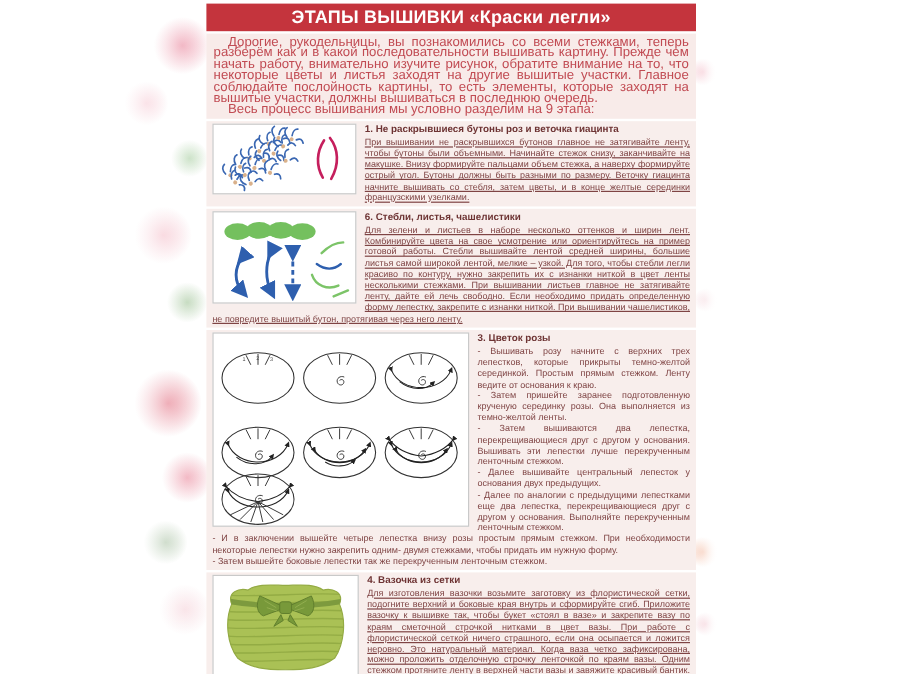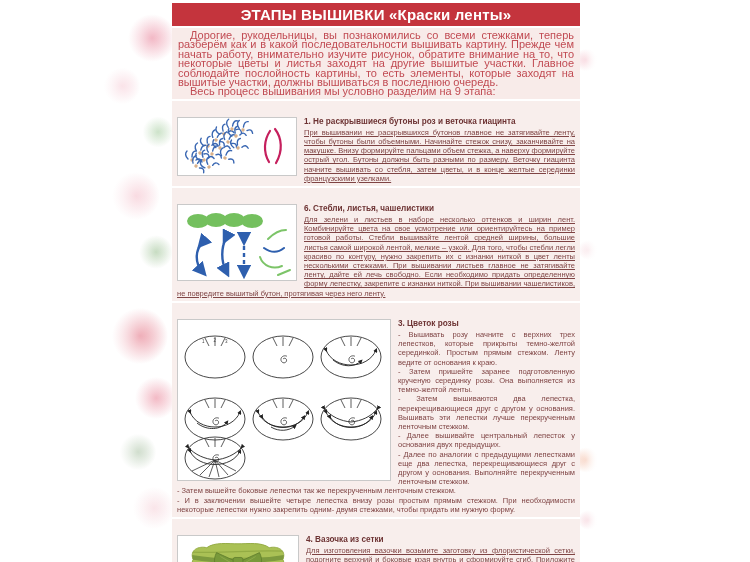--- a/index.html
+++ b/index.html
@@ -24,37 +24,37 @@
       radial-gradient(circle 16px at 6px 60px, rgba(240,170,185,.55), rgba(240,170,185,0) 70%),
       radial-gradient(circle 14px at 8px 250px, rgba(236,178,190,.4), rgba(236,178,190,0) 70%),
       radial-gradient(circle 18px at 6px 460px, rgba(238,156,120,.5), rgba(238,156,120,0) 70%),
       radial-gradient(circle 14px at 8px 520px, rgba(230,140,160,.4), rgba(230,140,160,0) 70%);}
   .content{position:absolute;left:172px;top:0;width:408px;}
   .header{margin-top:3px;background:#c4343d;color:#fff;text-align:center;font-weight:bold;
           font-size:15px;line-height:23px;height:23px;letter-spacing:.2px;}
   .intro{margin-top:2px;background:#f8ebe9;padding:3px 6px 2px;color:#c14b53;
          font-size:11px;line-height:9.4px;text-align:justify;}
   .intro p{margin:0;text-indent:12px;}
-  .section{position:relative;background:#f8eeec;margin-top:2px;padding:16px 5px 3px;display:flow-root;}
+  .section{position:relative;background:#f8eeec;margin-top:2px;padding:2px 5px 3px;display:flow-root;}
   .illus{float:left;background:#fff;border:1px solid #c9c9c9;margin-right:7px;}
   .sec-title{font-weight:bold;color:#6d3333;font-size:8.2px;line-height:10px;margin:0 0 1px;}
   .sec-body{color:#7f4444;font-size:7.5px;line-height:9.2px;text-align:justify;margin:0;text-decoration:underline;}
   .bullet{color:#7f4444;font-size:7.5px;line-height:9.2px;text-align:justify;margin:0;}
   svg{display:block;}
 </style>
 </head>
 <body>
 
 <div id="canvas">
   <div class="floral-left"></div>
   <div class="floral-right"></div>
 
   <div class="content">
 
-    <div class="header">ЭТАПЫ ВЫШИВКИ «Краски ленты»</div>
+    <div class="header">ЭТАПЫ ВЫШИВКИ «Краски легли»</div>
 
     <div class="intro">
       <p>Дорогие, рукодельницы, вы познакомились со всеми стежками, теперь разберём как и в какой последовательности вышивать картину. Прежде чем начать работу, внимательно изучите рисунок, обратите внимание на то, что некоторые цветы и листья заходят на другие вышитые участки. Главное соблюдайте послойность картины, то есть элементы, которые заходят на вышитые участки, должны вышиваться в последнюю очередь.</p>
       <p>Весь процесс вышивания мы условно разделим на 9 этапа:</p>
     </div>
 
     <div class="section">
       <div class="illus" style="width:118px;height:57px;">
         <svg width="118" height="57" viewBox="0 0 118 57">
           <defs>
@@ -199,22 +199,22 @@
             </g>
           </g>
         </svg>
       </div>
       <p class="sec-title">3. Цветок розы</p>
       <p class="bullet">- Вышивать розу начните с верхних трех лепестков, которые прикрыты темно-желтой серединкой. Простым прямым стежком. Ленту ведите от основания к краю.</p>
       <p class="bullet">- Затем пришейте заранее подготовленную крученую серединку розы. Она выполняется из темно-желтой ленты.</p>
       <p class="bullet">- Затем вышиваются два лепестка, перекрещивающиеся друг с другом у основания. Вышивать эти лепестки лучше перекрученным ленточным стежком.</p>
       <p class="bullet">- Далее вышивайте центральный лепесток у основания двух предыдущих.</p>
       <p class="bullet">- Далее по аналогии с предыдущими лепестками еще два лепестка, перекрещивающиеся друг с другом у основания. Выполняйте перекрученным ленточным стежком.</p>
+      <p class="bullet">- И в заключении вышейте четыре лепестка внизу розы простым прямым стежком. При необходимости некоторые лепестки нужно закрепить одним- двумя стежками, чтобы придать им нужную форму.</p>
       <p class="bullet">- Затем вышейте боковые лепестки так же перекрученным ленточным стежком.</p>
-      <p class="bullet">- И в заключении вышейте четыре лепестка внизу розы простым прямым стежком. При необходимости некоторые лепестки нужно закрепить одним- двумя стежками, чтобы придать им нужную форму.</p>
     </div>
 
     <div class="section">
       <div class="illus" style="width:120px;height:82px;">
         <svg width="120" height="82" viewBox="0 0 120 84">
           <defs>
             <clipPath id="vclip">
               <path d="M14,24 C10,14 20,10 28,12 C36,6 50,8 60,8 C70,8 84,6 92,12 C100,10 110,14 106,24 C112,38 110,58 102,70 C90,79 76,80 60,80 C44,80 30,79 19,70 C10,58 8,38 14,24 Z"></path>
             </clipPath>
           </defs>

